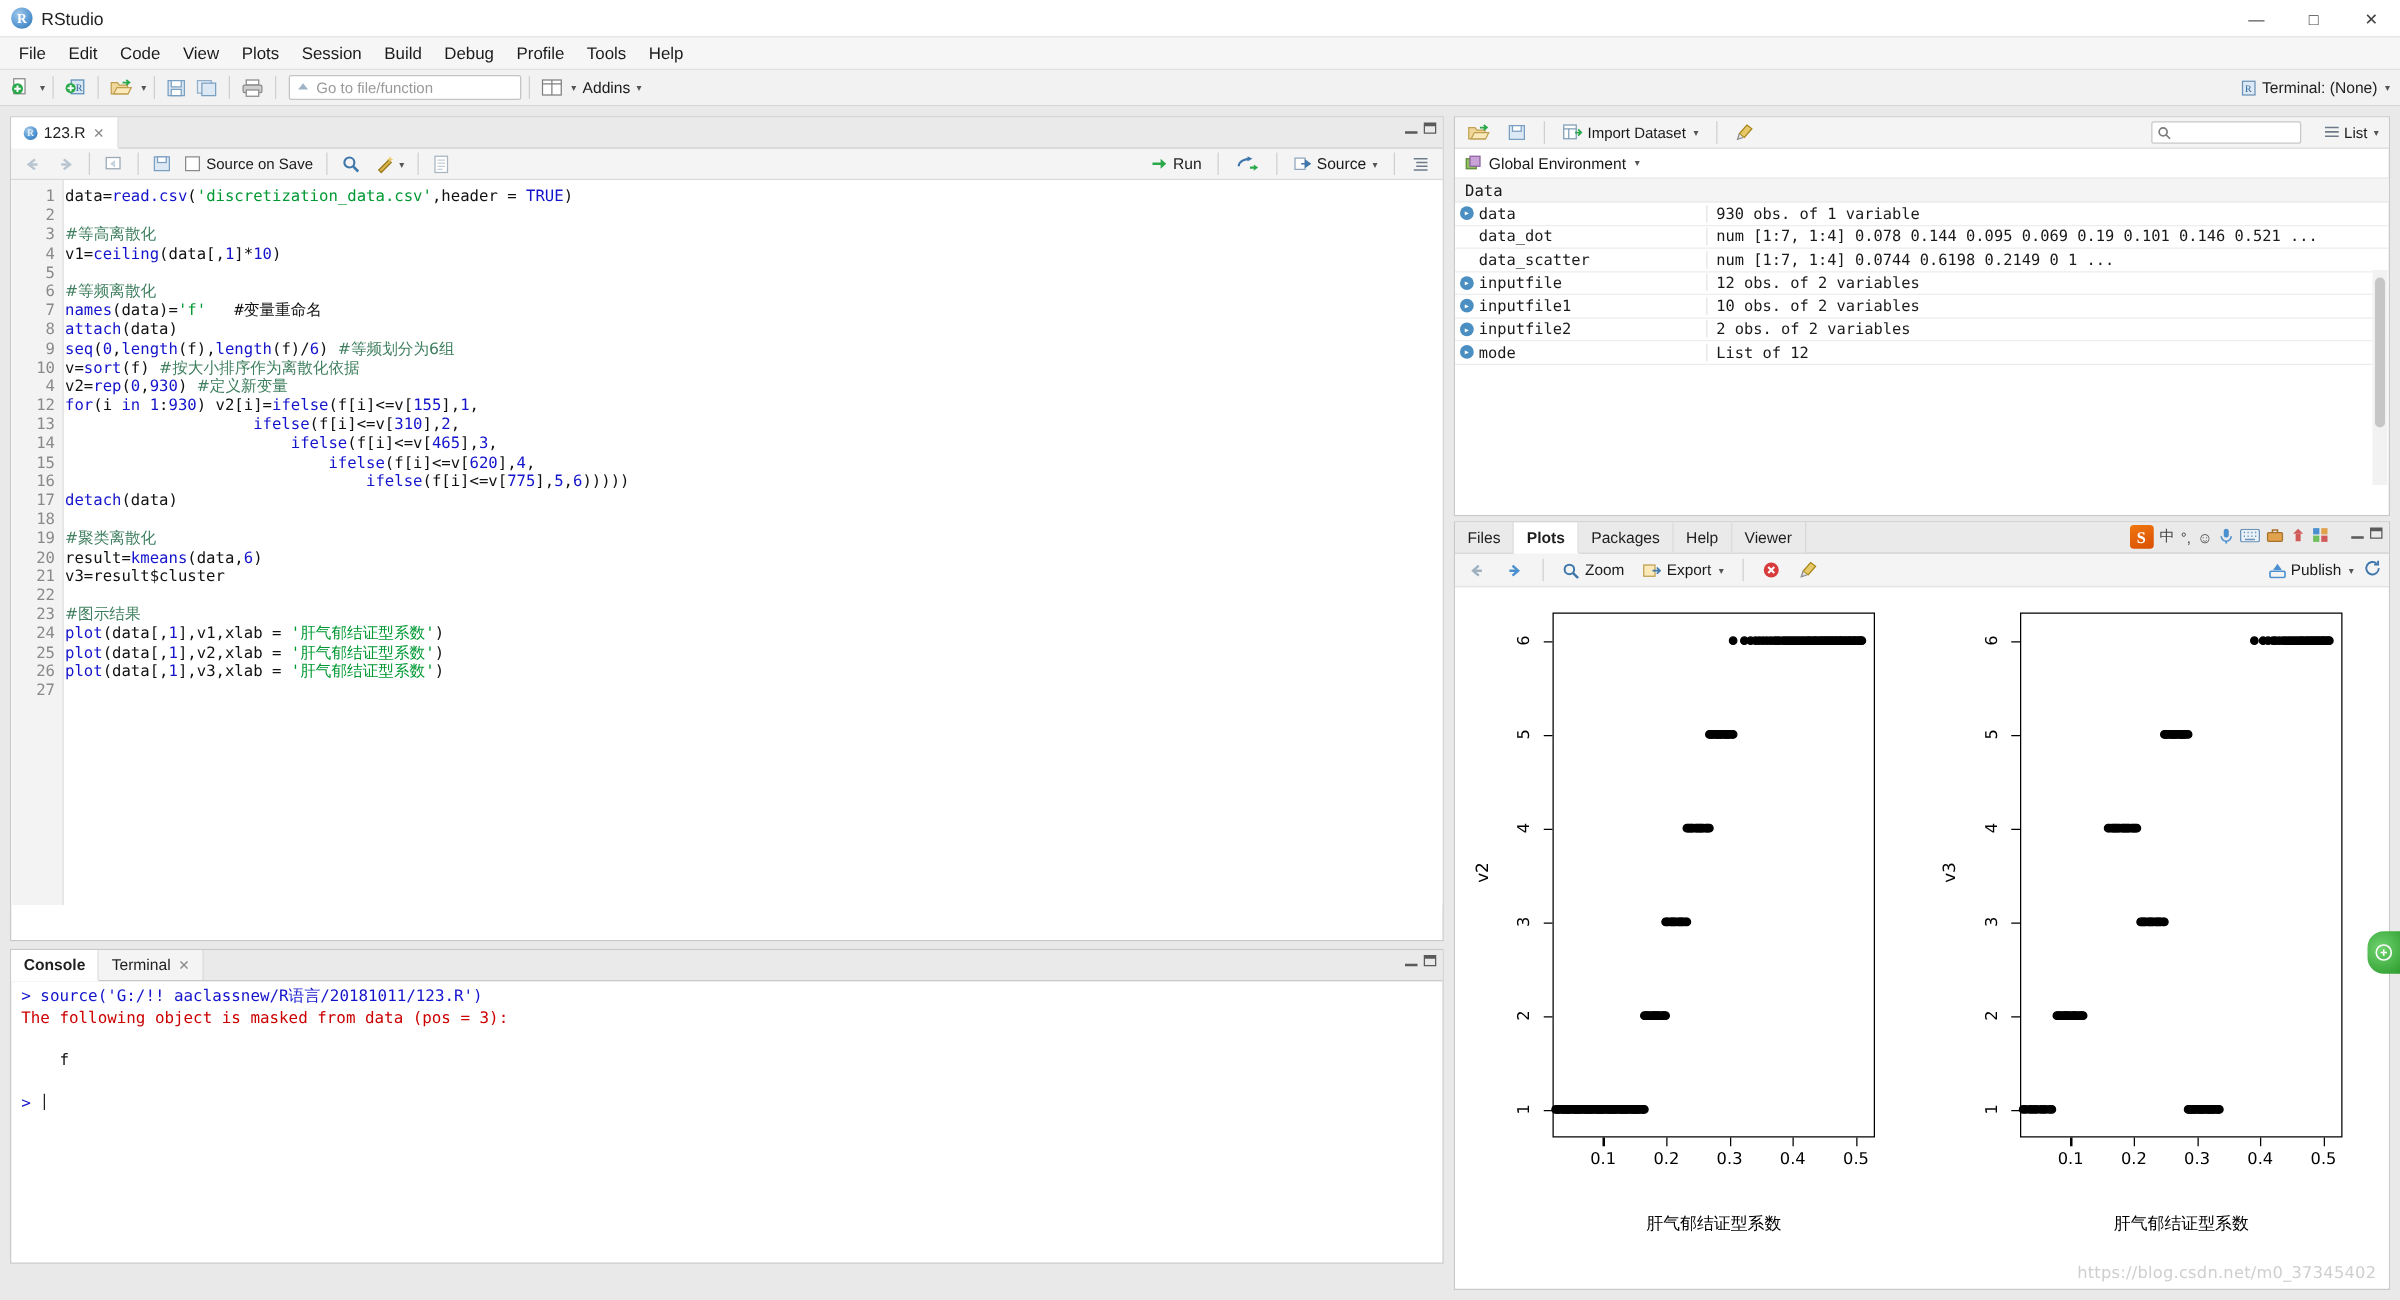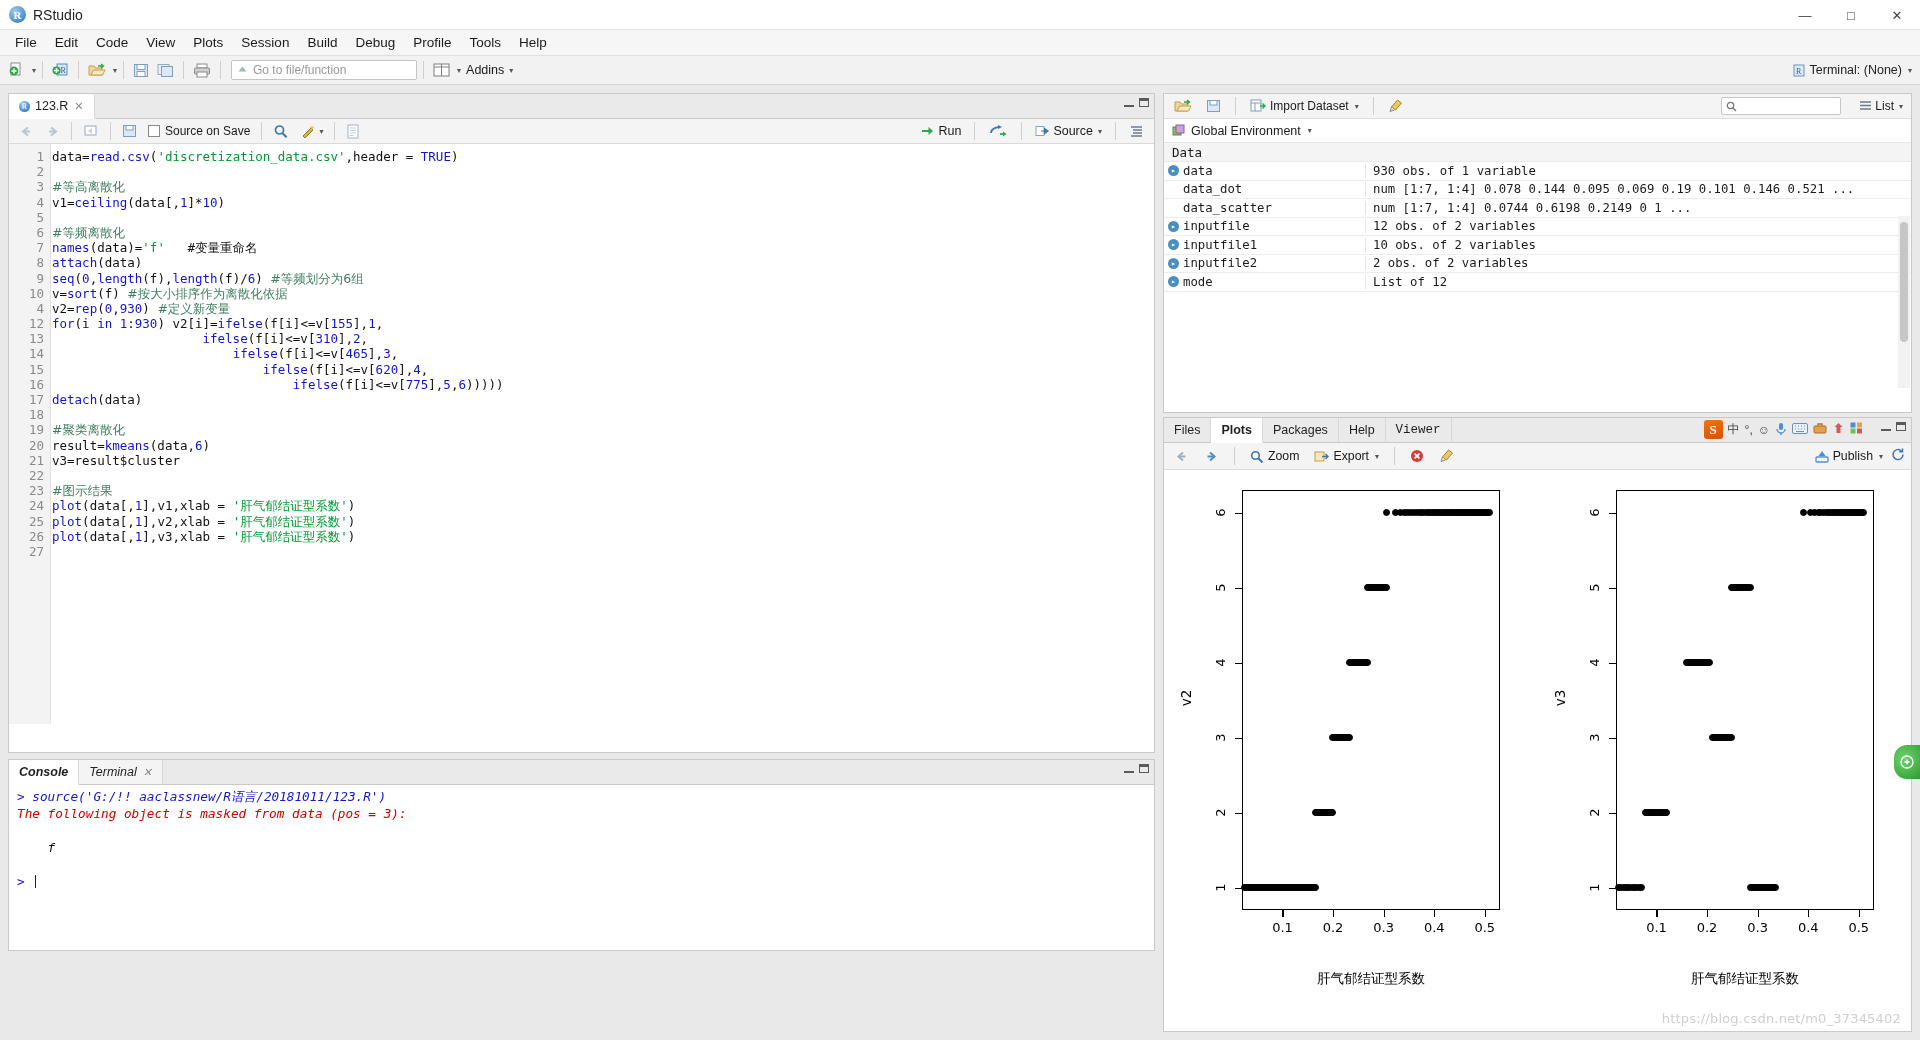--- a/index.html
+++ b/index.html
@@ -136,21 +136,21 @@
   .k-cjk  { font-family: "DejaVu Sans", sans-serif; }
 
   #src-status {
     height: 22px; border-top: 1px solid #d9d9d9; background: #f4f4f4;
     display: flex; align-items: center; font-size: 12px; color: #333;
     padding: 0 8px; gap: 14px; position: relative;
   }
   #src-status .right { position: absolute; right: 8px; display: flex; align-items: center; gap: 4px;}
 
   
-  #con-pane { left: 8px; top: 674px; width: 1147px; height: 192px; font-style: italic; }
+  #con-pane { left: 8px; top: 674px; width: 1147px; height: 252px; }
   #con-head { height: 25px; background: #eaeaea; border-bottom: 1px solid #c9c9c9;
               display: flex; align-items: stretch; position: relative; }
   #con-path {
     height: 20px; display: flex; align-items: center; gap: 5px;
     font-size: 11.5px; color: #5a5a5a; padding-left: 8px;
     border-bottom: 1px solid #ececec;
   }
   #con-body {
     font-family: "DejaVu Sans Mono", monospace; font-size: 12.7px;
     line-height: 17px; padding: 3px 8px; white-space: pre; position: relative;
@@ -639,21 +639,21 @@
       </div>
       <div class="ptab active">
         <span style="font-weight:bold;">Plots</span>
       </div>
       <div class="ptab" style="background:#eaeaea;justify-content:center;">
         <span>Packages</span>
       </div>
       <div class="ptab" style="background:#eaeaea;">
         <span>Help</span>
       </div>
-      <div class="ptab" style="background:#eaeaea;font-family:Liberation Mono, monospace;">
+      <div class="ptab" style="background:#eaeaea;">
         <span>Viewer</span>
       </div>
 
       <div id="ime-bar">
         <span class="s-logo">S</span>
         <span class="ic">中</span>
         <span class="ic">°,</span>
         <span class="ic">☺</span>
         <span class="ic">
           <svg width="12" height="13" viewBox="0 0 12 13">

